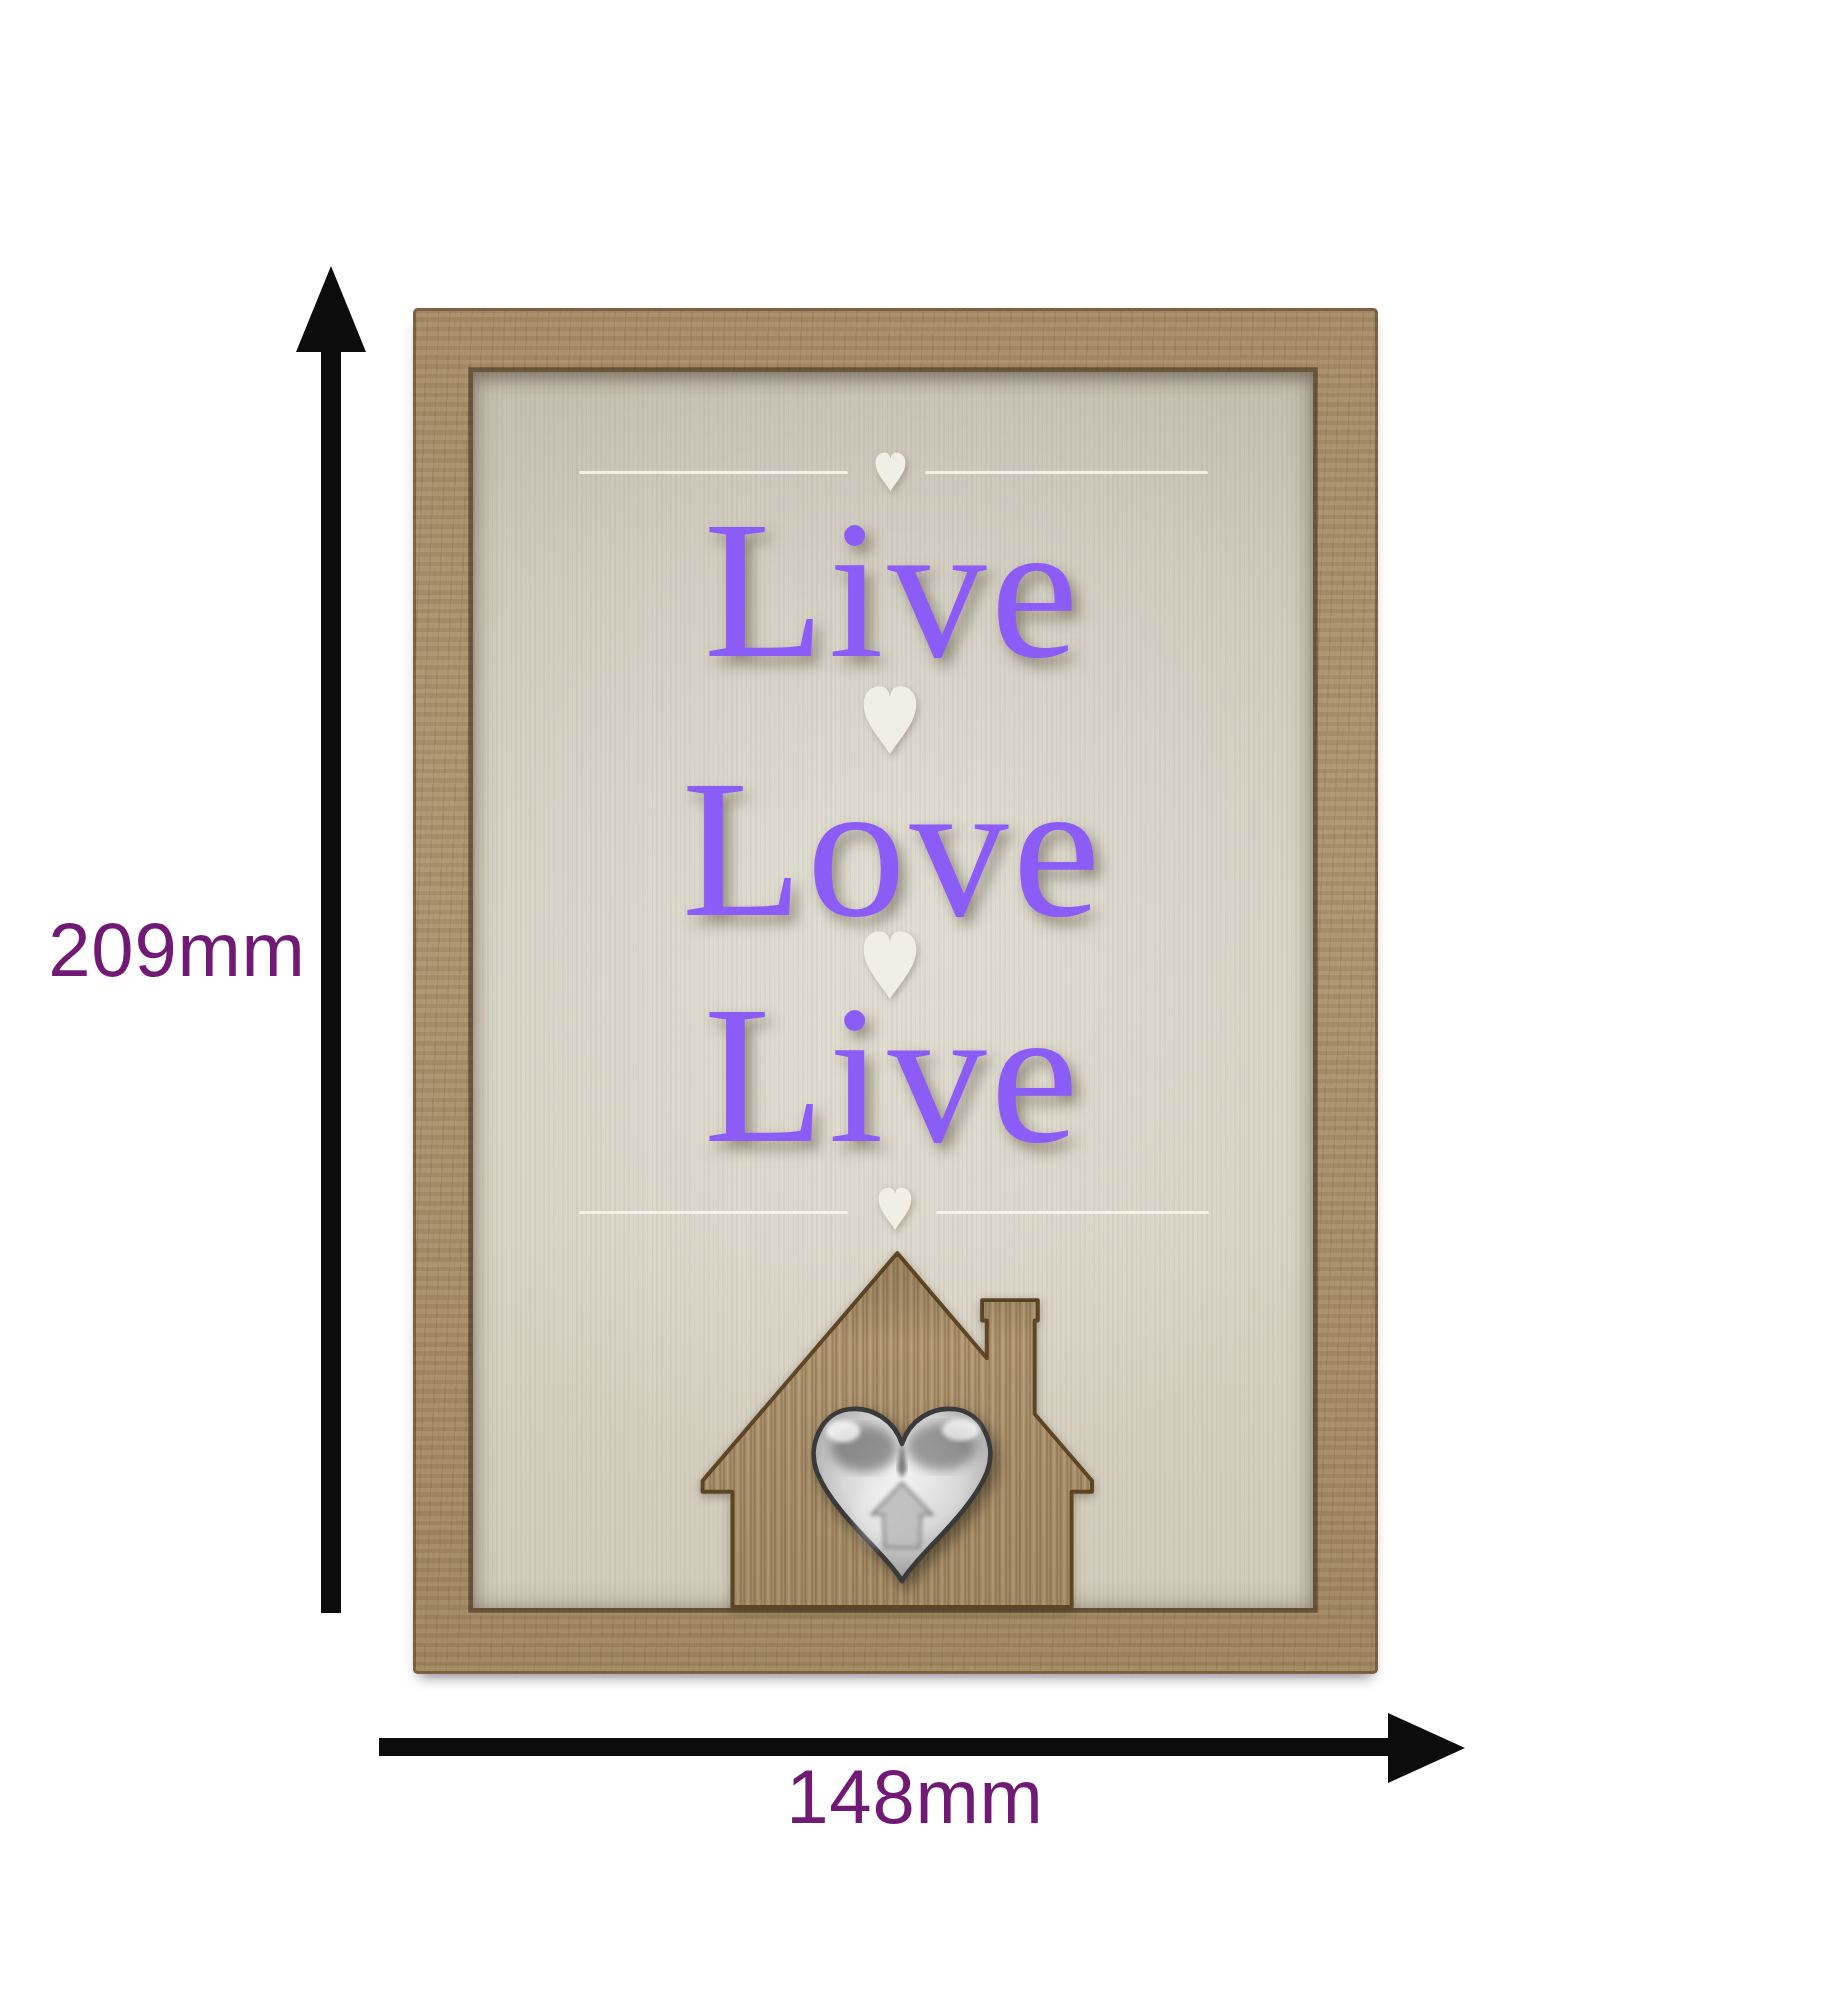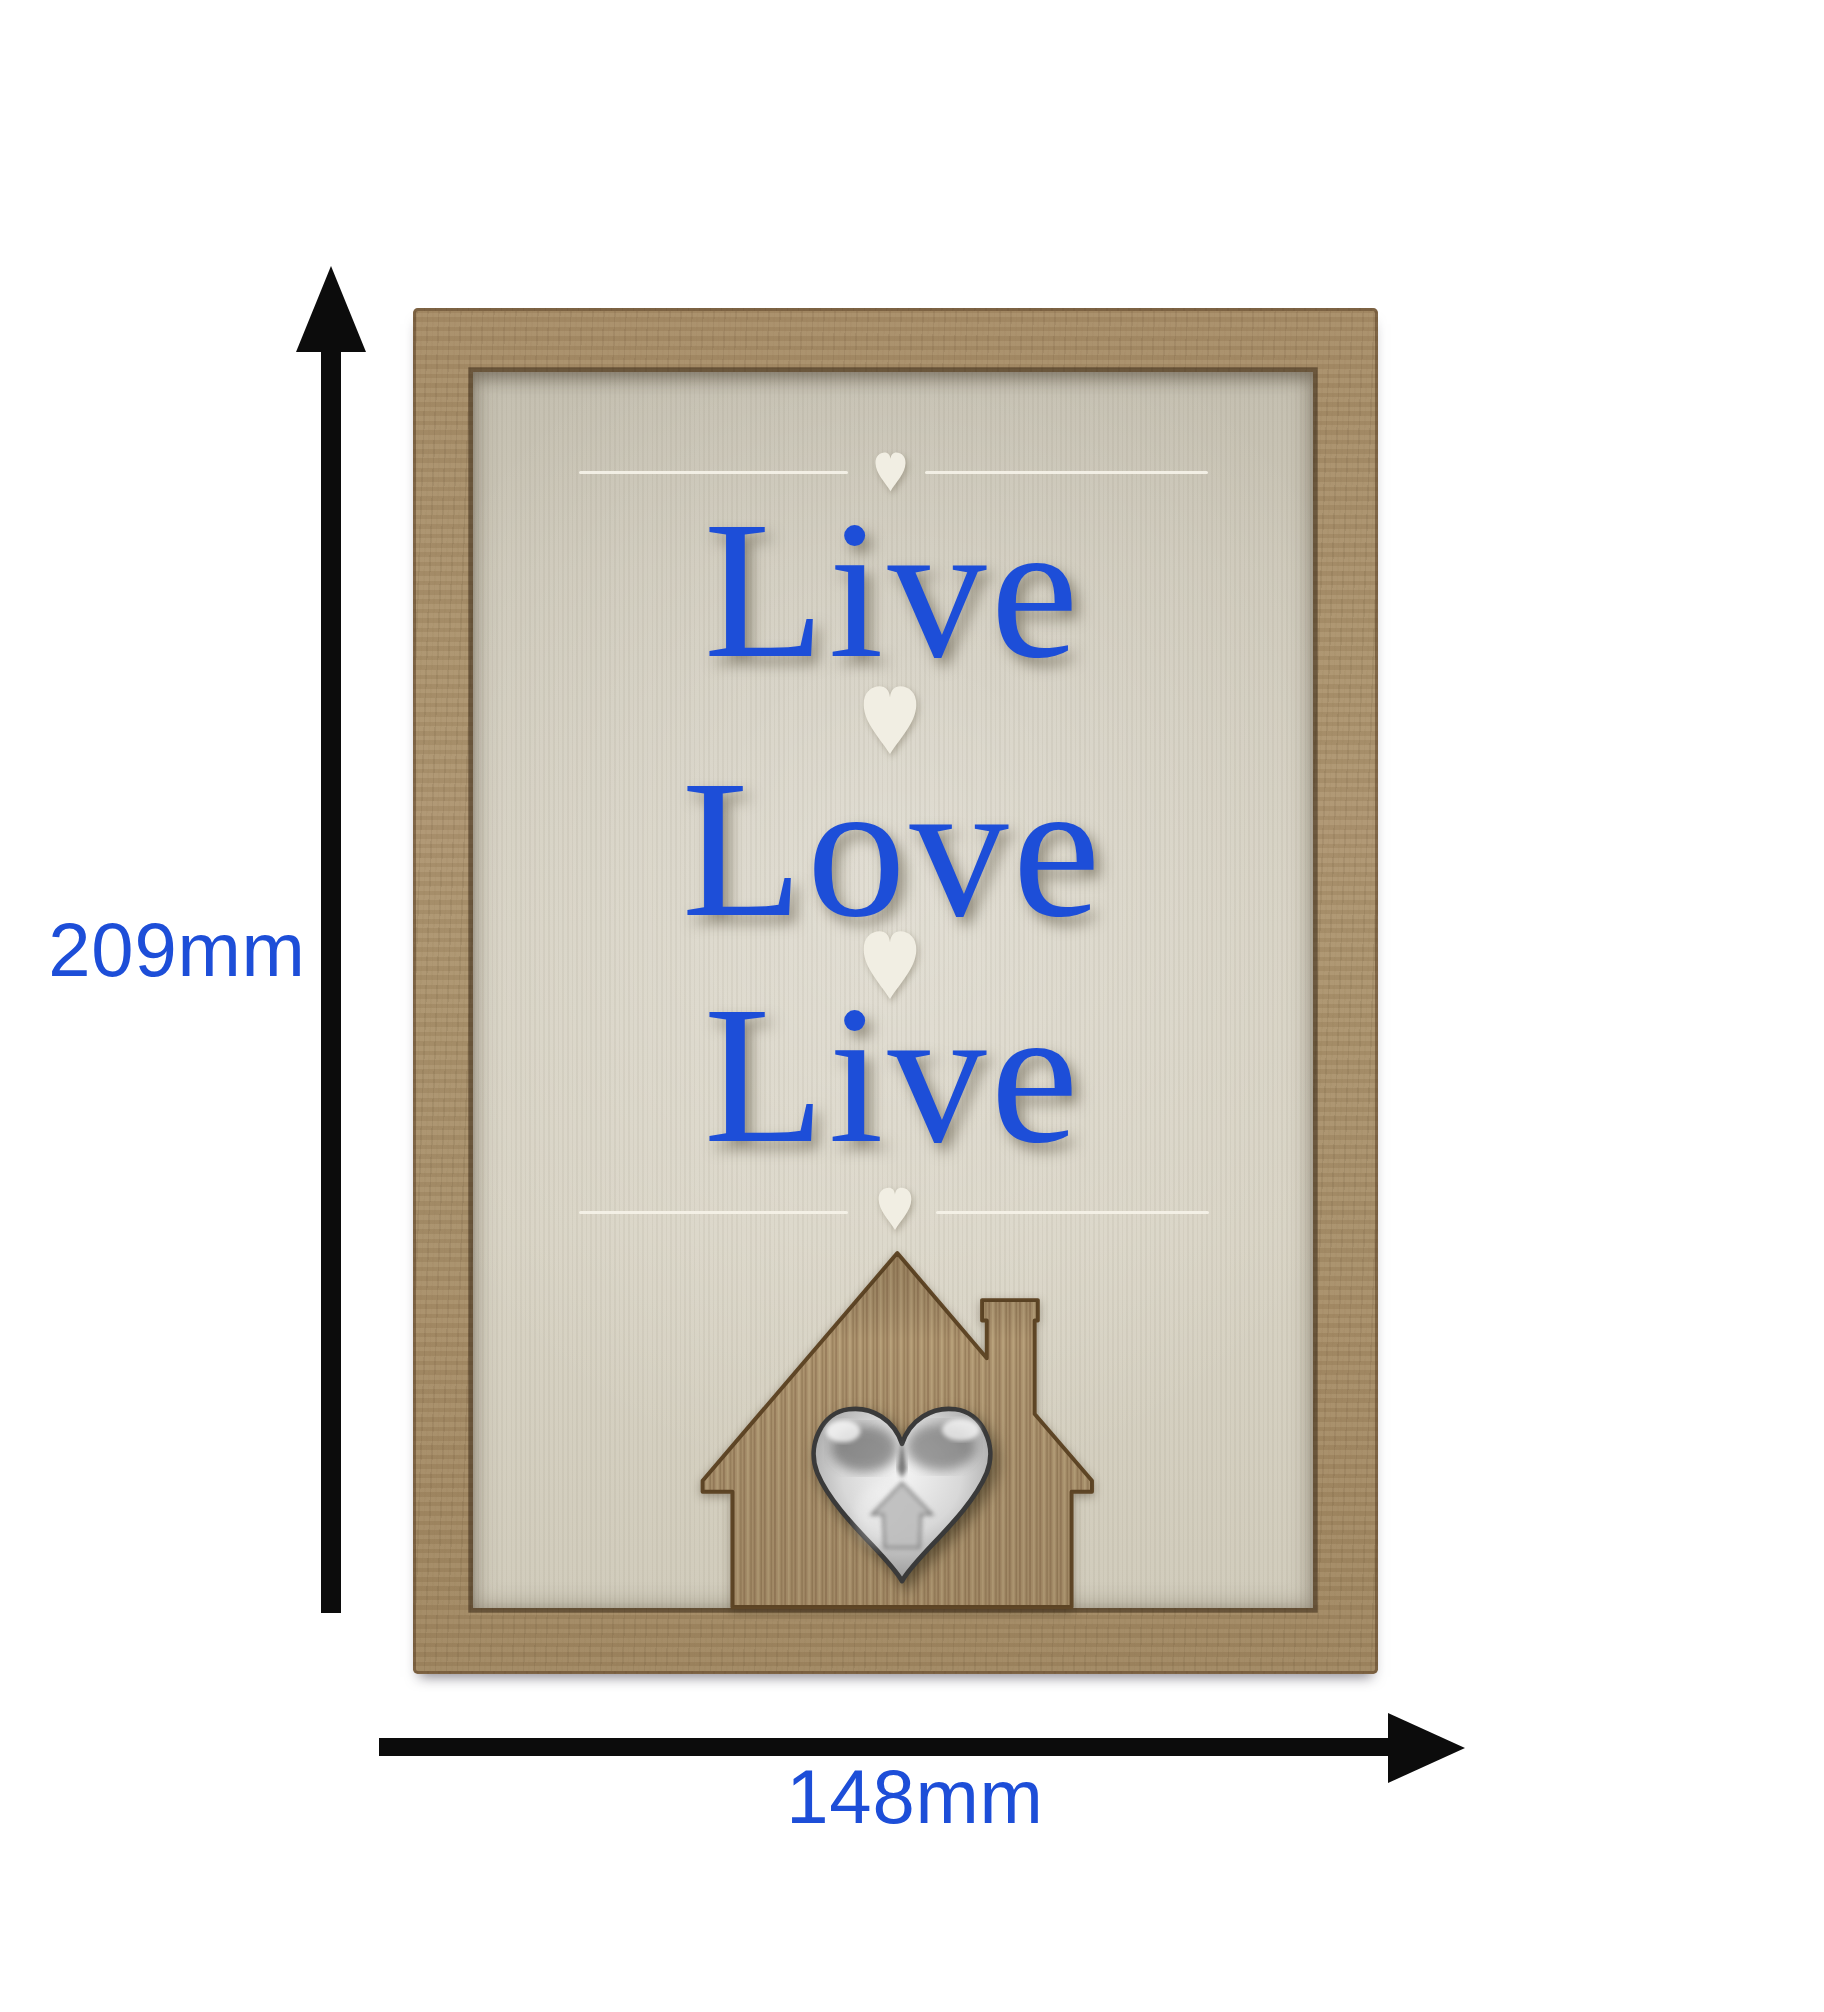--- a/index.html
+++ b/index.html
@@ -7,21 +7,21 @@
     position:relative;
     width:1825px;height:2013px;
     background:#ffffff;
     overflow:hidden;
     font-family:"Liberation Sans","DejaVu Sans",sans-serif;
   }
   
   .dim-label{
     position:absolute;
     font-size:76px;
-    color:#1d4ed8;
+    color:#701a75;
     letter-spacing:0.8px;
     transform:translate(-50%,-50%);
     white-space:nowrap;
     text-align:right;
   }
   .v-arrow-shaft{
     position:absolute;left:321px;top:350px;width:19.7px;height:1263px;
     background:#0c0c0c;
   }
   .v-arrow-head{
@@ -67,21 +67,21 @@
     position:absolute;height:3.1px;border-radius:1.6px;
     background:rgba(245,242,232,0.92);
   }
   .divider-heart{position:absolute;filter:drop-shadow(2.4px 3.1px 3.1px rgba(100,92,70,0.35));}
   .divider-heart path{fill:#f1eee3;}
   .word{
     position:absolute;
     left:893px;transform:translateX(-50%);
     font-family:"Liberation Serif","DejaVu Serif",serif;
     font-size:198px;line-height:1;letter-spacing:3.9px;
-    color:#1d4ed8;
+    color:#8b5cf6;
     text-shadow:6.3px 7.9px 14px rgba(95,88,70,0.60);
     white-space:nowrap;
   }
   .house-svg{
     position:absolute;left:692px;top:1242px;
     filter:drop-shadow(0 3.1px 4.7px rgba(50,35,15,0.35));
   }
   .silver-heart-svg{
     position:absolute;left:800px;top:1390px;
     filter:drop-shadow(5.5px 7.9px 7px rgba(40,32,14,0.55));

